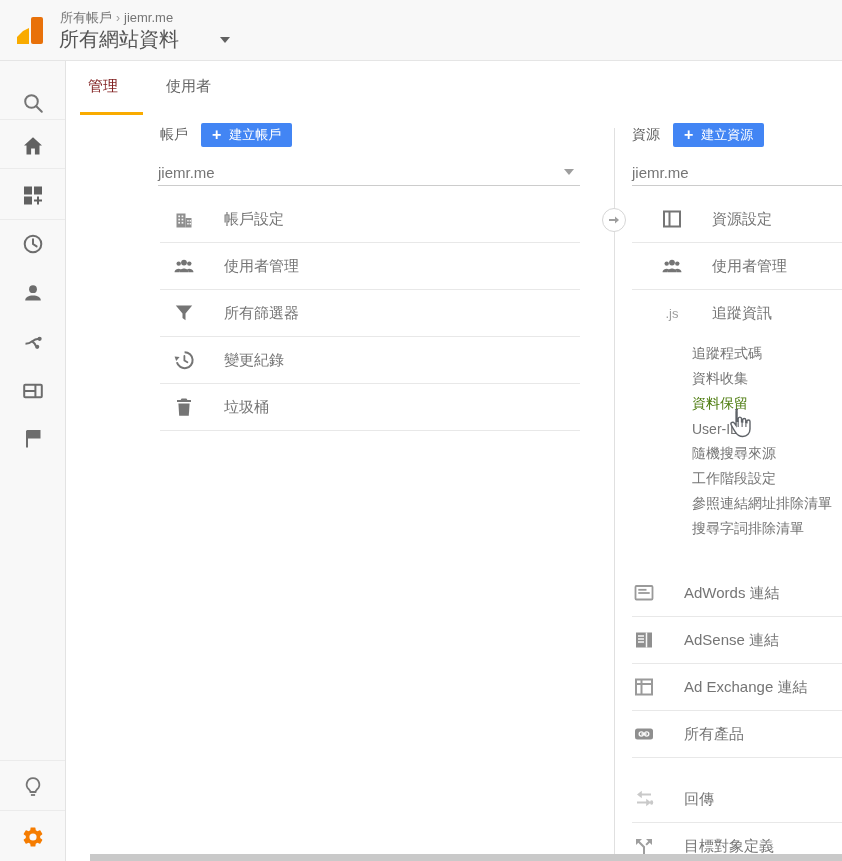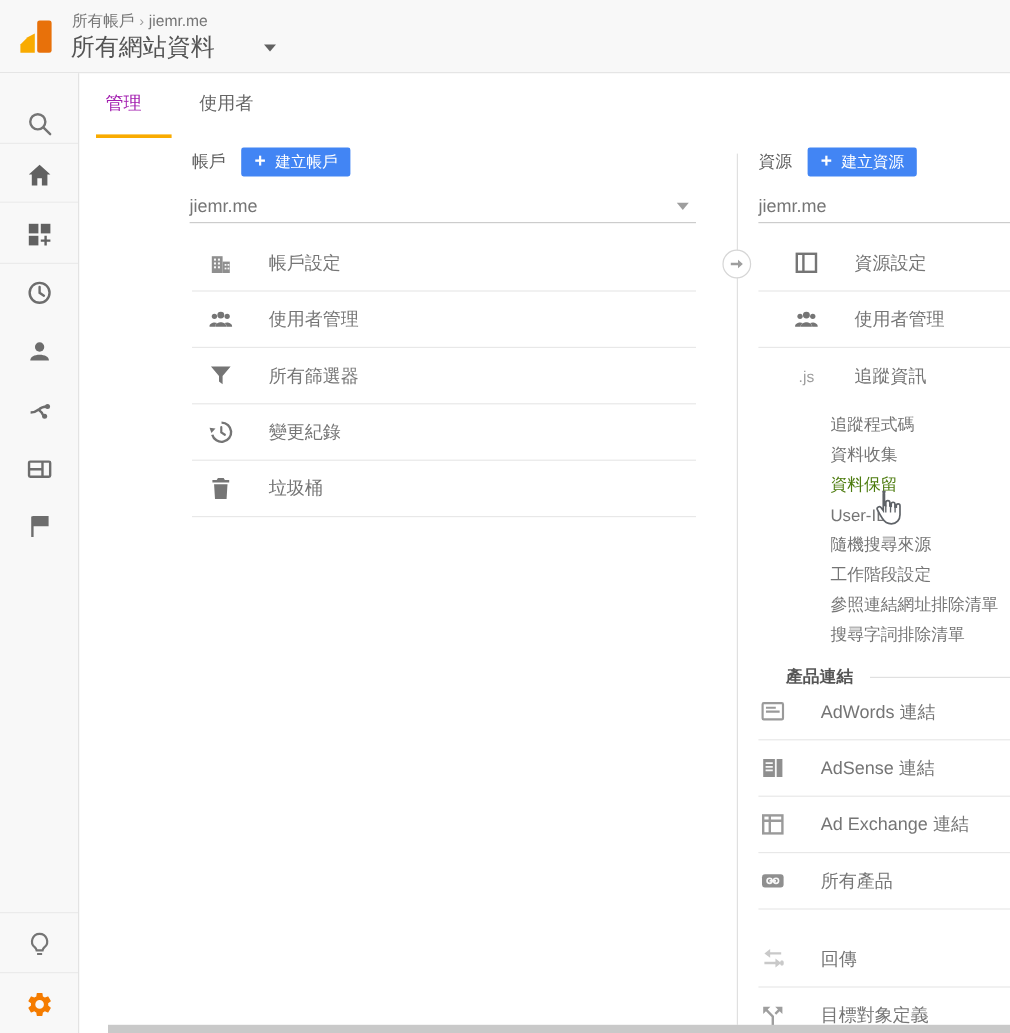--- a/index.html
+++ b/index.html
@@ -20,21 +20,21 @@
 
   
   .nav-rail { position:absolute; left:0; top:61px; width:66px; height:800px;
     background:#f8f8f8; border-right:1px solid #e3e3e3; }
   .rail-item { position:absolute; left:0; width:65px; height:48px;
     display:flex; align-items:center; justify-content:center; cursor:pointer; }
   .rail-divider { position:absolute; left:0; width:65px; height:0; border-top:1px solid #ebebeb; }
 
   
   .tab { position:absolute; top:77px; font-size:15px; color:#666; cursor:pointer; }
-  .tab.active { color:#a21caf;text-align:center; }
+  .tab.active { color:#7f1d1d;text-align:center; }
   .tab-underline { position:absolute; left:80px; top:112px; width:63px; height:3px; background:#f9ab00; }
 
   
   .col-head { position:absolute; top:122px; height:26px; display:flex; align-items:center; }
   .col-head .col-label { font-size:14px; color:#616161; margin-right:13px; }
   .create-btn { display:inline-flex; align-items:center; height:24px; padding:0 11px;
     background:#4285f4; color:#fff; font-size:13px; border:none; border-radius:2px;
     cursor:pointer; font-family:inherit; }
   .create-btn .plus { font-size:16px; font-weight:bold; margin-right:8px; line-height:1; }
   .selector { position:absolute; top:160px; height:26px; border-bottom:1px solid #ccc;
@@ -329,24 +329,20 @@
         <span>工作階段設定</span>
       </div>
     <div class="sub-item">
         <span>參照連結網址排除清單</span>
       </div>
     <div class="sub-item">
         <span>搜尋字詞排除清單</span>
       </div>
   </div>
 
-  <div class="section-head">
-    <span class="st">產品連結</span>
-    <span class="line"></span>
-  </div>
 
   <div class="product-list">
     <div class="menu-row">
       <span class="mi">
         <svg width="24" height="24" viewBox="0 0 24 24">
           <rect x="3.5" y="5" width="17" height="13.5" rx="1" fill="none" stroke="#9a9a9a" stroke-width="1.8"></rect>
           <line x1="6.3" y1="8.8" x2="14.5" y2="8.8" stroke="#9a9a9a" stroke-width="1.8"></line>
           <line x1="6.3" y1="12" x2="17.7" y2="12" stroke="#9a9a9a" stroke-width="1.8"></line>
         </svg>
       </span>

